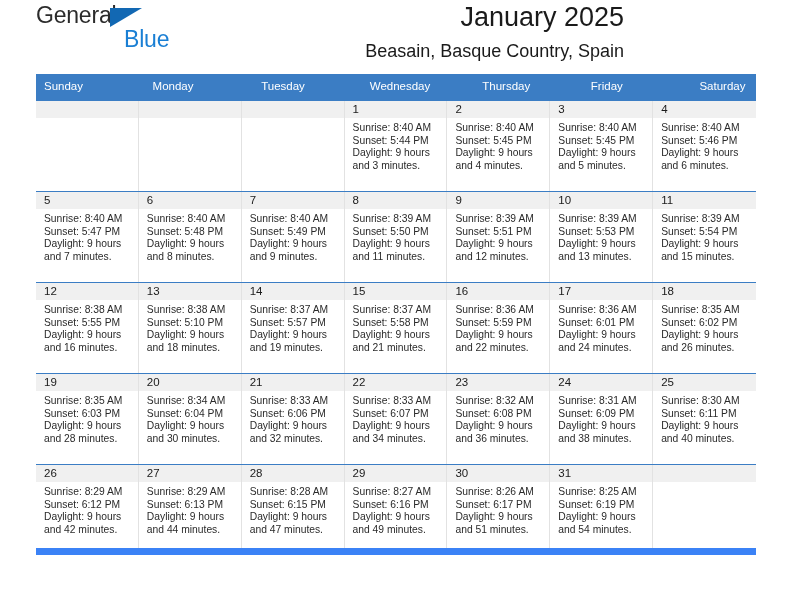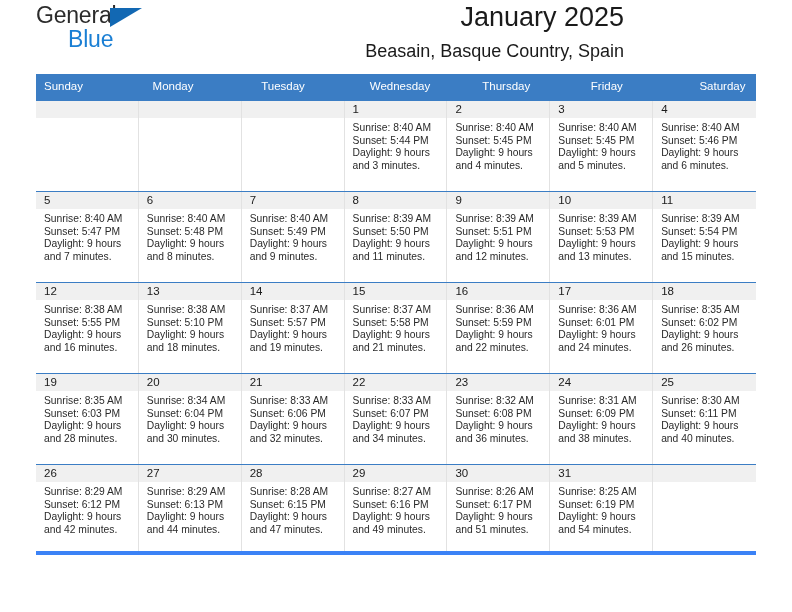--- a/index.html
+++ b/index.html
@@ -39,21 +39,21 @@
   }
   .logo-tri {
     position: absolute;
     left: 74px; top: 4px;
     width: 0; height: 0;
     border-left: 32px solid #1268b3;
     border-bottom: 19px solid transparent;
   }
   .logo-row2 {
     margin-top: 1px;
-    margin-left: 32px;
+    margin-left: 88px;
     font-size: 23px;
     color: #1a7fd4;
     letter-spacing: -0.2px;
   }
   .title-block {
     position: absolute;
     right: 0; top: 0;
     text-align: right;
   }
   .cal-title {
@@ -87,21 +87,21 @@
     font-size: 11.5px;
     padding: 6px 0 7px 8px;
     line-height: 13px;
   }
   .week {
     display: grid;
     grid-template-columns: repeat(7, 1fr);
     border-top: 1.6px solid #3b7dc4;
     height: 91px;
   }
-  .week:last-child { border-bottom: 4px solid #3b82f6; }
+  .week:last-child { border-bottom: 7px solid #3b82f6; }
   .cell {
     position: relative;
     background: #ffffff;
     border-right: 1px solid #e2e2e2;
     overflow: hidden;
   }
   .cell:last-child { border-right: none; }
   .daynum-strip {
     background: #f0f0f0;
     height: 17px;

